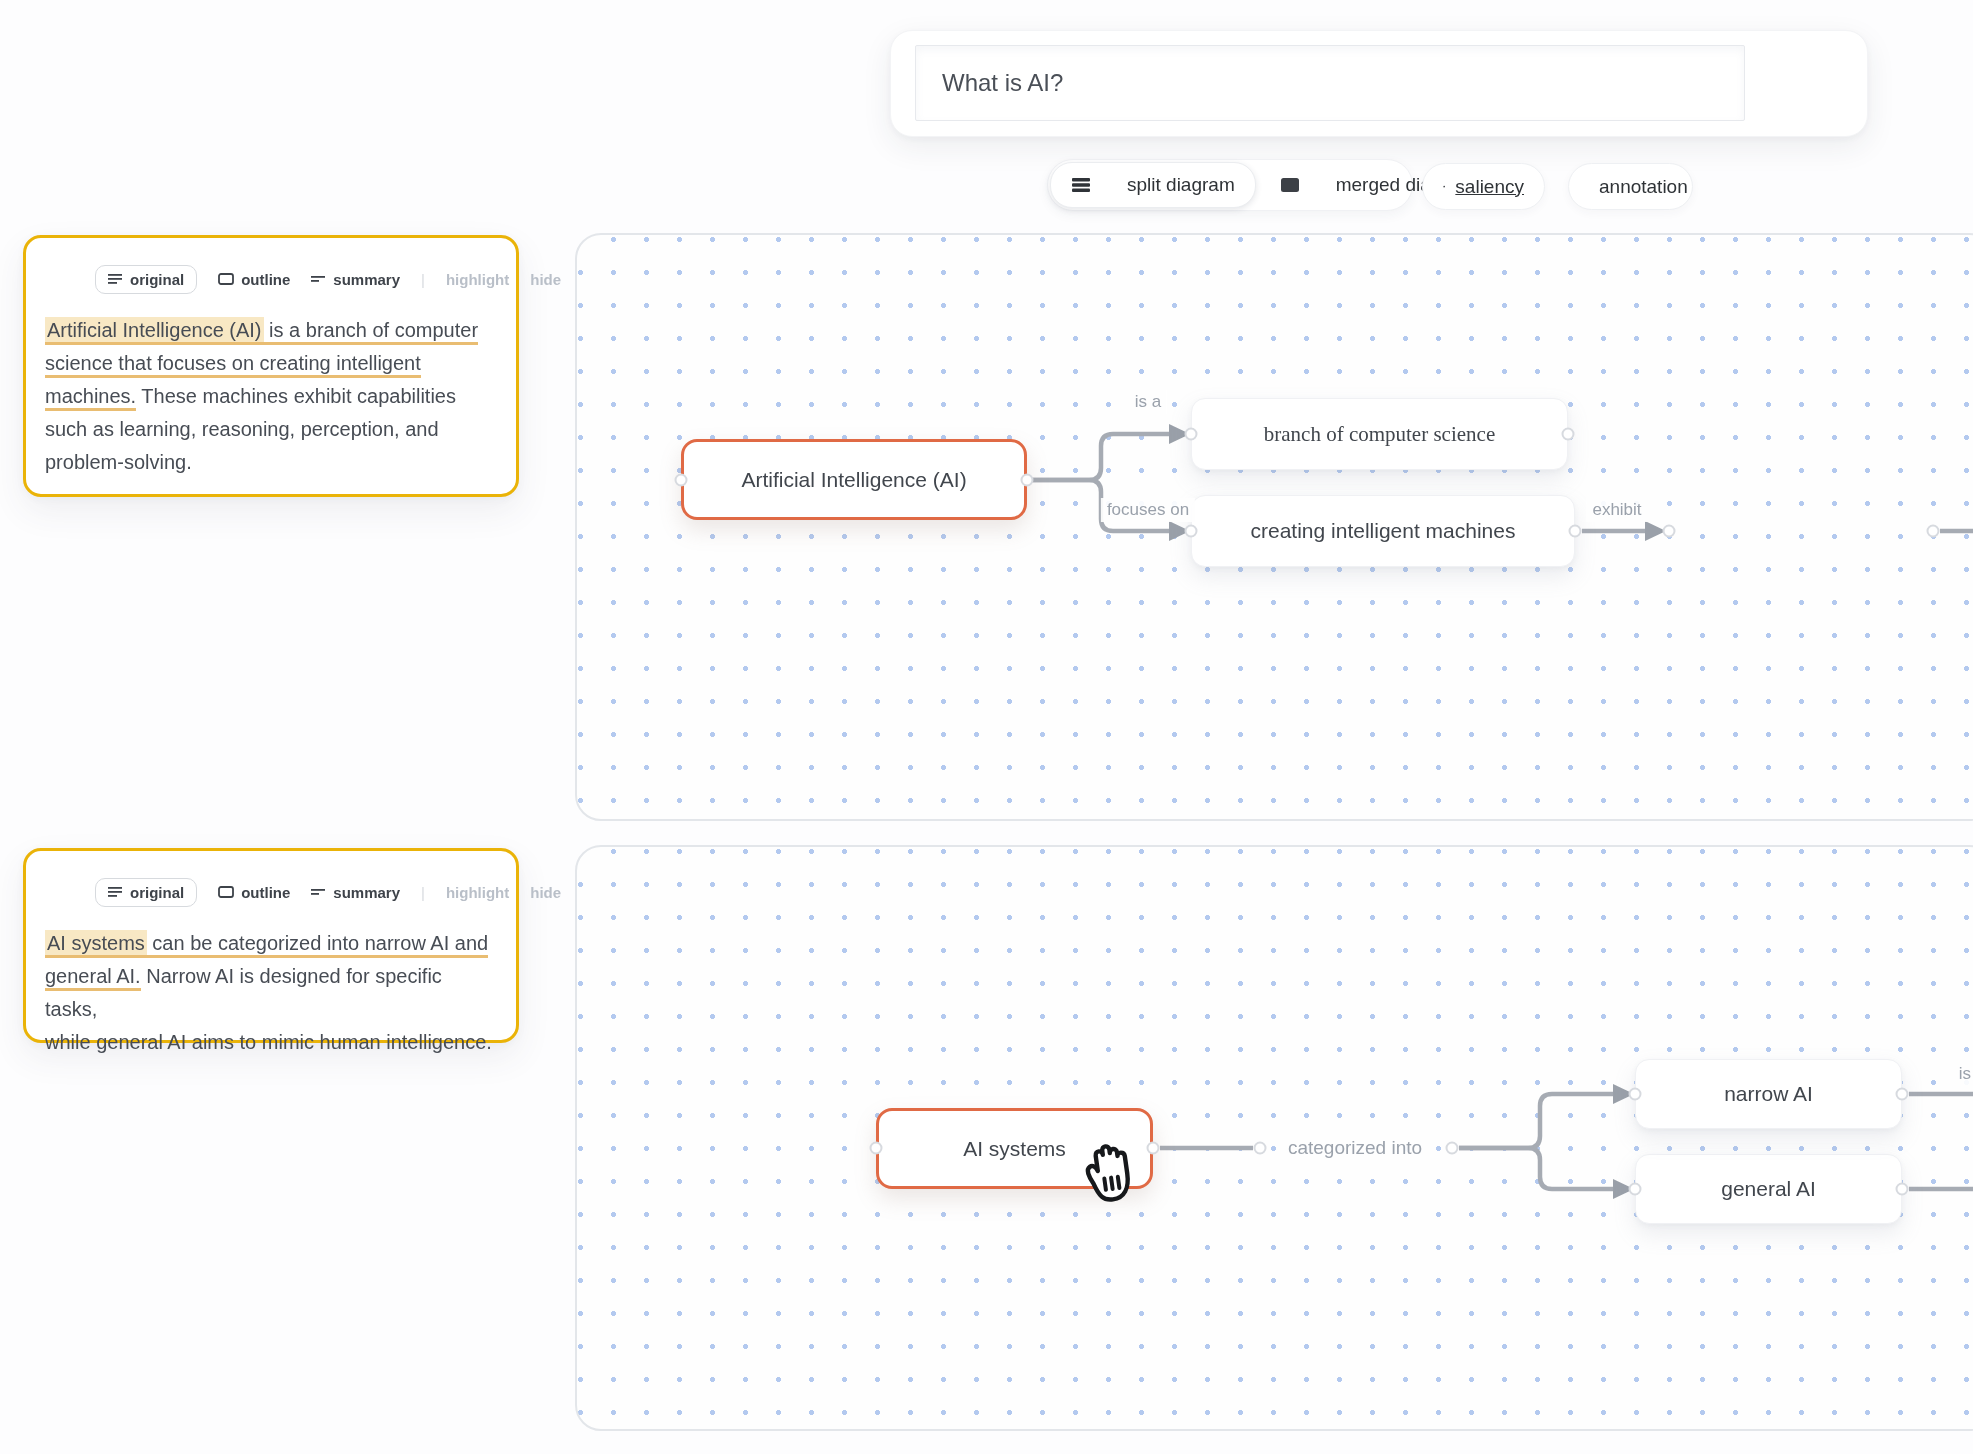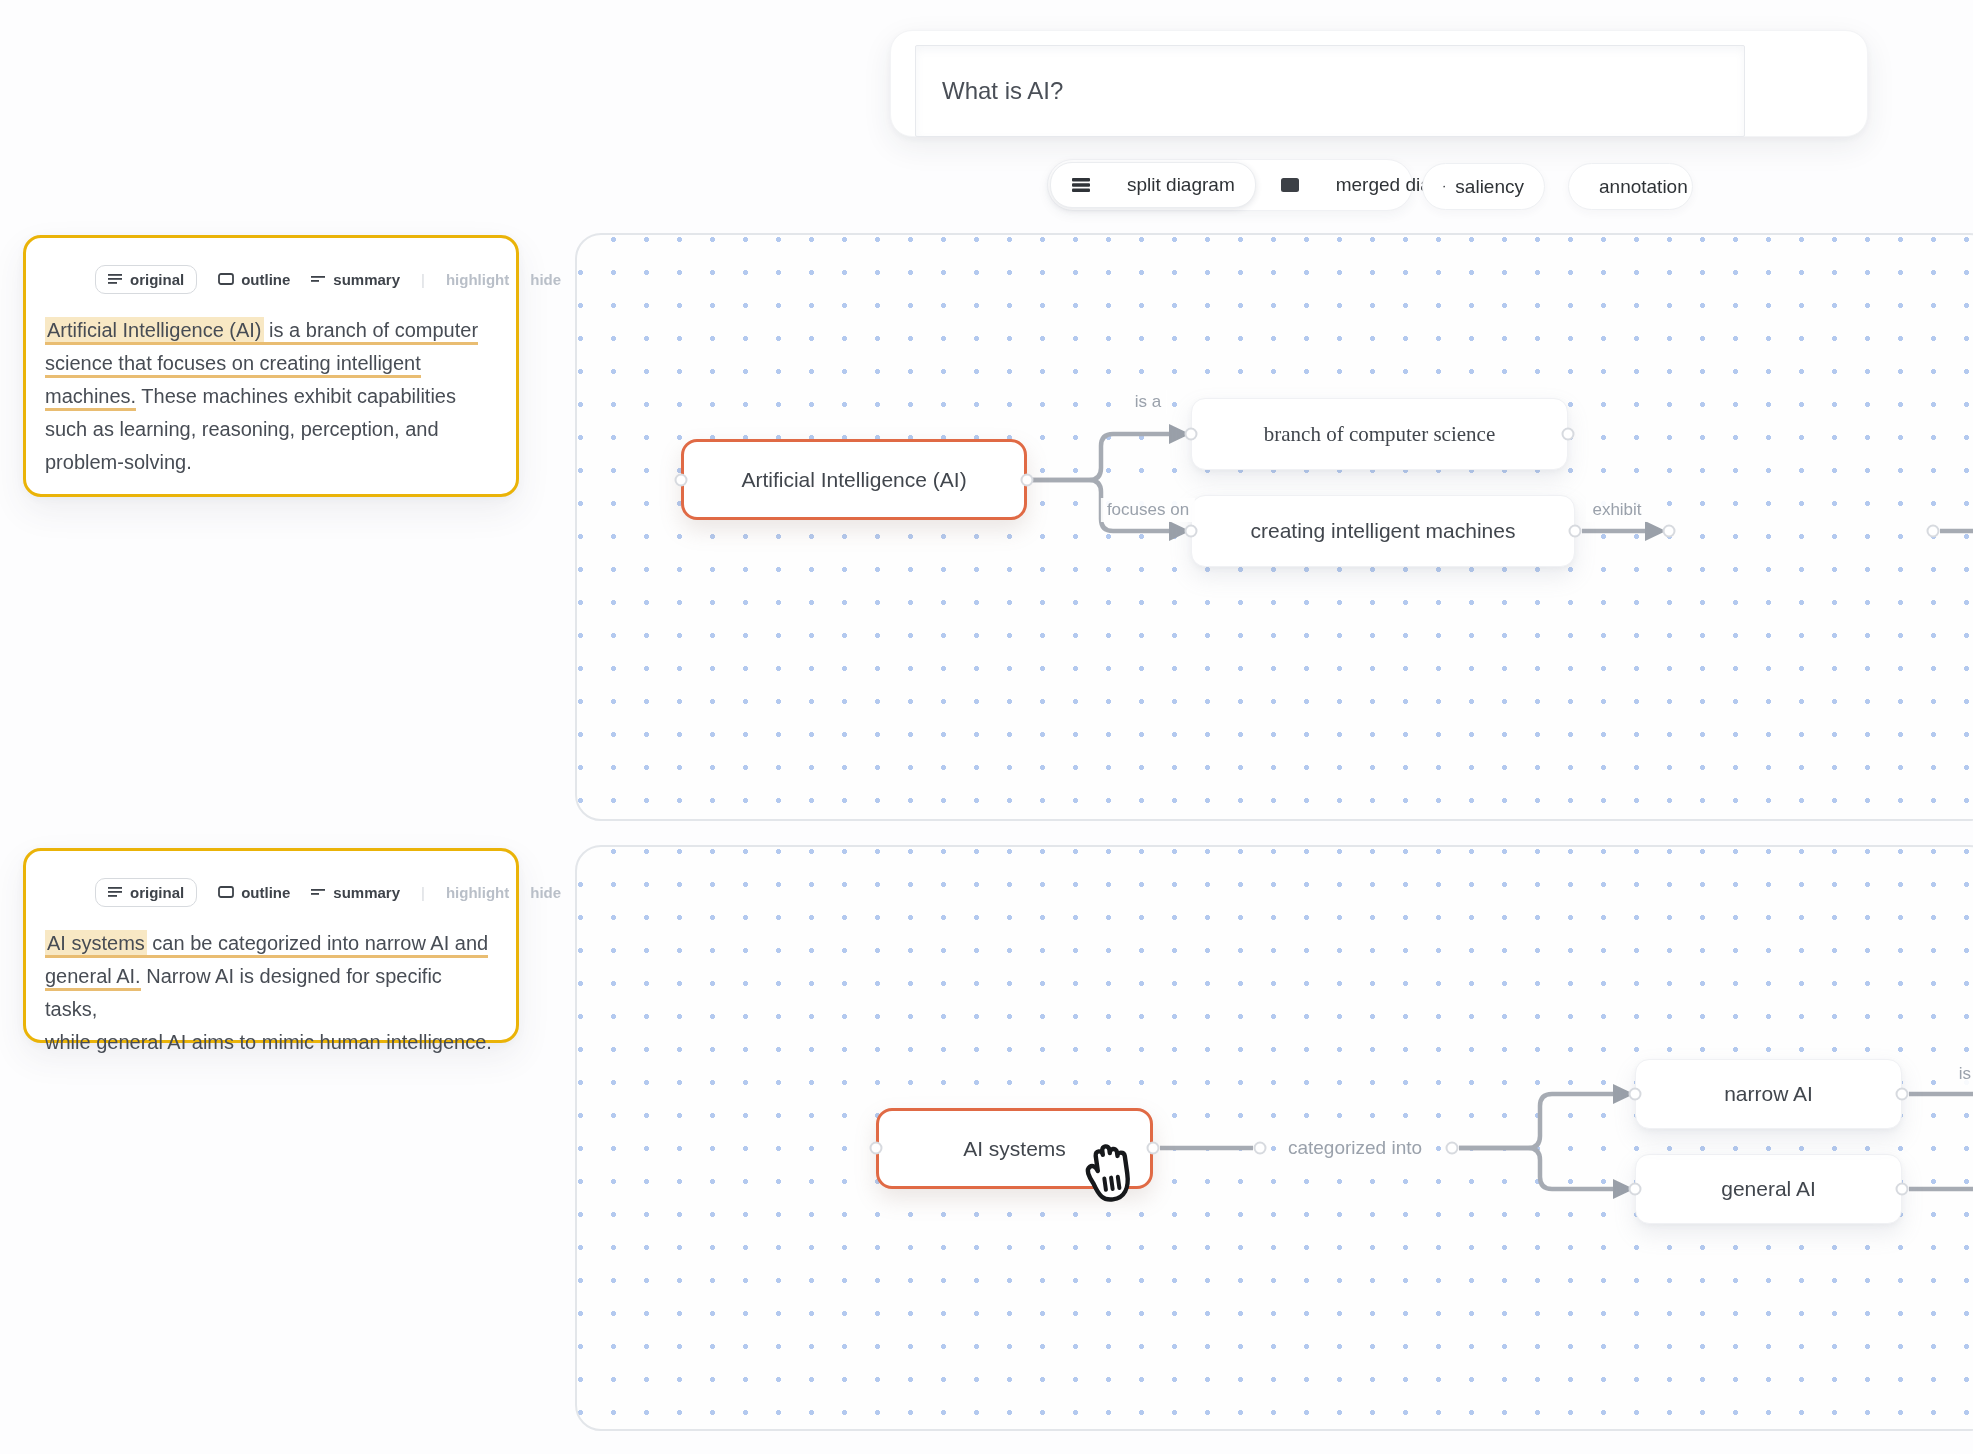--- a/index.html
+++ b/index.html
@@ -14,21 +14,21 @@
     position:absolute;left:890px;top:30px;width:976px;height:105px;
     background:#fff;border-radius:22px;
     box-shadow:0 10px 30px rgba(40,50,70,.08),0 2px 6px rgba(40,50,70,.04);
     border:1px solid #f3f4f6;
   }
   .search-input{
     position:absolute;left:24px;top:14px;width:776px;height:74px;
     border:1.5px solid #e7e9ed;border-radius:2px;background:#fff;
     box-shadow:inset 0 4px 8px rgba(120,130,150,.07);
     font-family:"Liberation Sans",sans-serif;
-    font-size:24px;color:#4a4f57;padding:8px 26px;outline:none;
+    font-size:24px;color:#4a4f57;padding:0 26px;outline:none;
   }
   
   .chip-group{
     position:absolute;left:1047px;top:159px;height:52px;width:366px;
     background:#fff;border:1.5px solid #f0f1f4;border-radius:27px;
     box-shadow:0 4px 12px rgba(40,50,70,.05);
     display:flex;align-items:center;padding:0;box-sizing:border-box;
   }
   .chip{
     display:flex;align-items:center;gap:10px;
@@ -132,21 +132,21 @@
     </svg>
     <span>split diagram</span>
   </div>
   <div class="chip chip-inner">
     <svg class="icon" width="20" height="18" viewBox="0 0 20 18">
       <rect x="1" y="2" width="18" height="14" rx="2.5" fill="#3c4046"></rect>
     </svg>
     <span>merged diagram</span>
   </div>
 </div>
-<div class="chip chip-pill saliency" style="display:flex;">
+<div class="chip chip-pill saliency" style="display:flex;text-decoration:underline;">
   <svg class="icon" width="21" height="19" viewBox="0 0 21 19">
     <path d="M10.5 2 C12 2 13 3.2 14.5 6 L18 12.5 C19.5 15.4 18.3 17 15.5 17 L5.5 17 C2.7 17 1.5 15.4 3 12.5 L6.5 6 C8 3.2 9 2 10.5 2 Z" fill="#2f3338"></path>
   </svg>
   <span>saliency</span>
 </div>
 <div class="chip chip-pill annotation" style="display:flex;">
   <svg class="icon" width="20" height="20" viewBox="0 0 20 20">
     <path d="M13.5 2.5 L17 6.5" stroke="#2f3338" stroke-width="2.4" stroke-linecap="round"></path>
     <path d="M4.5 17.5 L15.5 4.5" stroke="#2f3338" stroke-width="2.8" stroke-linecap="round"></path>
     <path d="M3 13.5 L6.8 17" stroke="#2f3338" stroke-width="2.4" stroke-linecap="round"></path>

